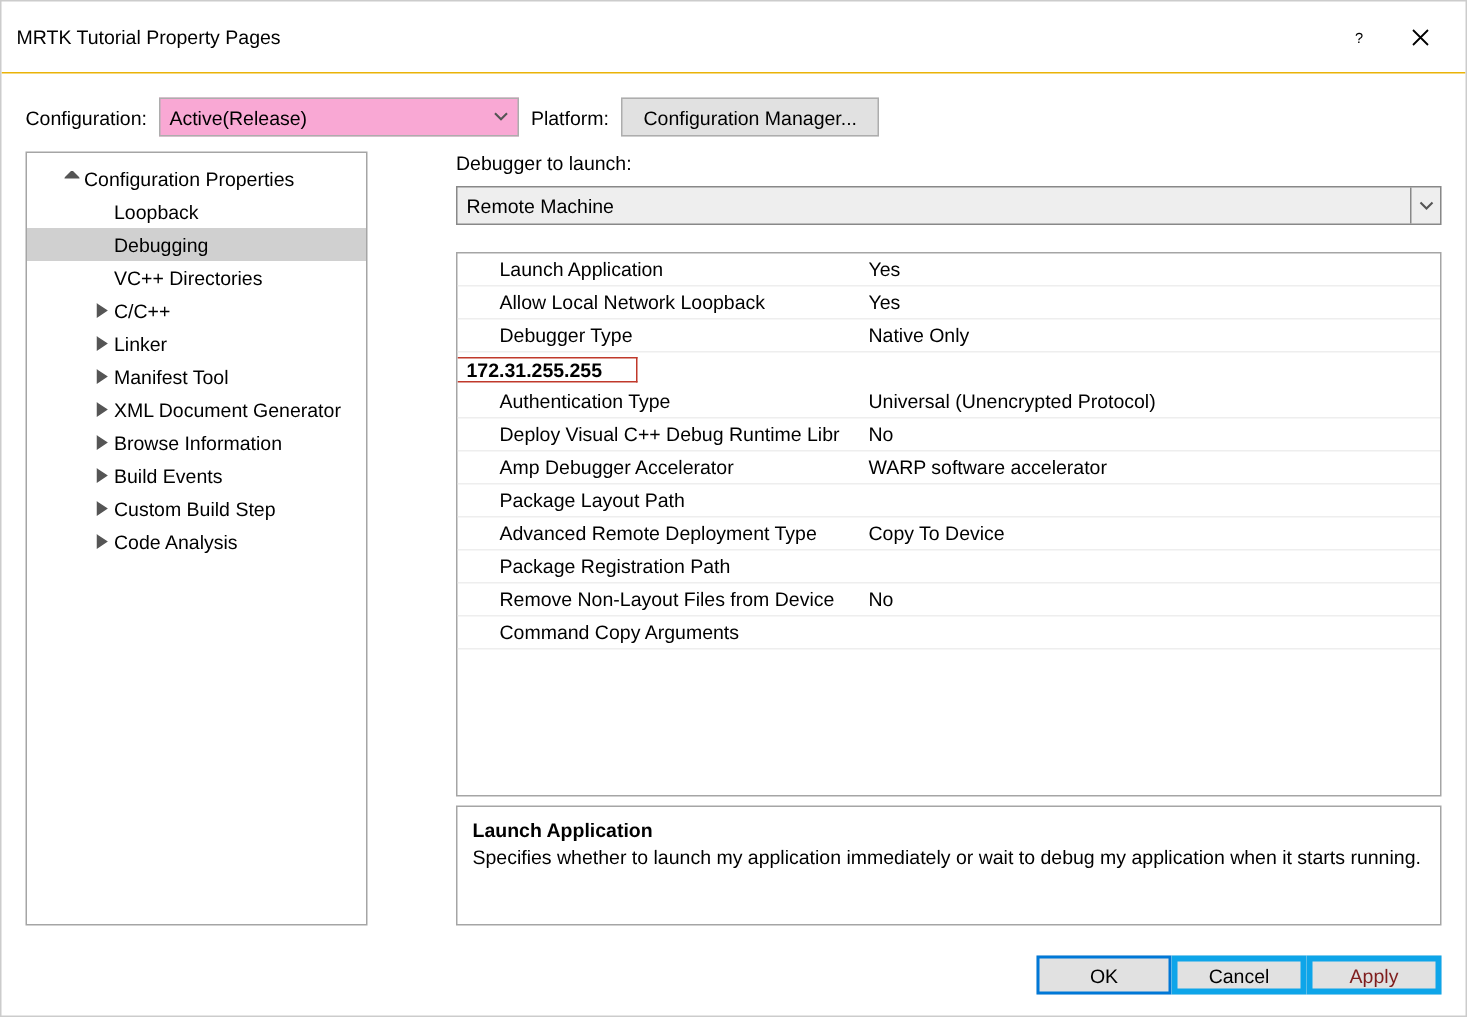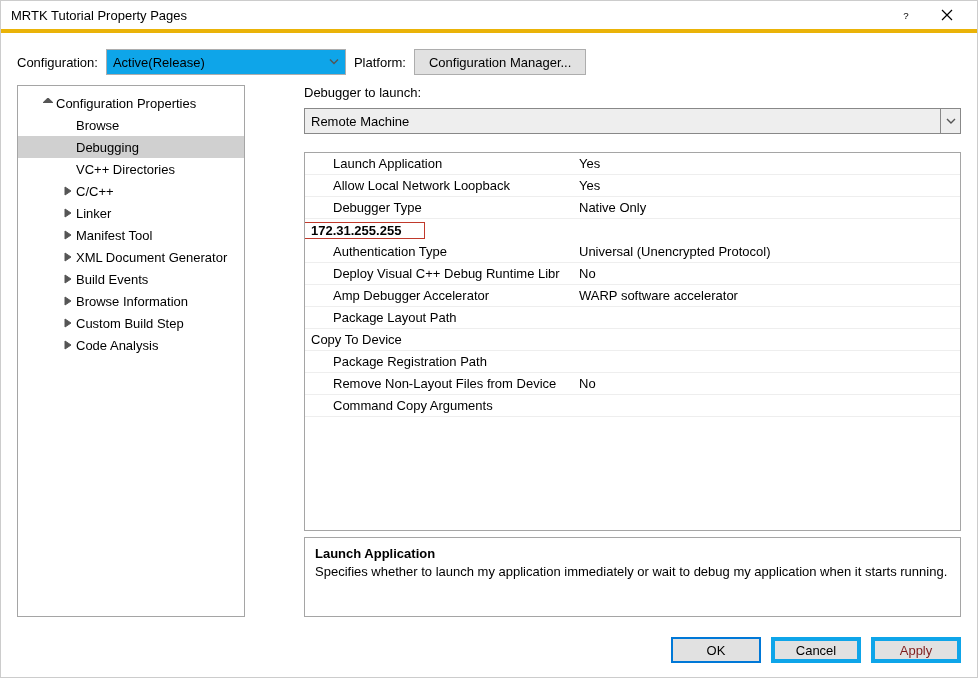--- a/index.html
+++ b/index.html
@@ -1,23 +1,23 @@
 <!DOCTYPE html>
 <html><head>
   <meta charset="utf-8">
   <style>
     * { box-sizing: border-box; margin: 0; padding: 0; font-family: "Segoe UI", Tahoma, sans-serif; font-size: 13px; }
     body { background: #fff; width: 978px; height: 678px; border: 1px solid #ccc; display: flex; flex-direction: column; }
-    .titlebar { display: flex; align-items: center; height: 32px; padding: 0 10px; border-bottom: 4px solid #eab308; }
+    .titlebar { display: flex; align-items: center; height: 48px; padding: 0 10px; border-bottom: 1px solid #eab308; }
     .titlebar .title { flex: 1; font-size: 13px; }
     .titlebar .btn { width: 40px; height: 32px; display: flex; align-items: center; justify-content: center; cursor: pointer; }
     .titlebar .btn svg { width: 12px; height: 12px; }
     .toprow { display: flex; align-items: center; gap: 8px; padding: 16px 16px 10px 16px; }
     .toprow label { font-size: 13px; }
-    .combo { flex: 1; height: 26px; border: 1px solid #adadad; background: #0ea5e9; display: flex; align-items: center; padding: 0 6px; position: relative; }
+    .combo { flex: 1; height: 26px; border: 1px solid #adadad; background: #f9a8d4; display: flex; align-items: center; padding: 0 6px; position: relative; }
     .combo .arrow { position: absolute; right: 6px; top: 50%; transform: translateY(-50%); }
     .cfgmgr { height: 26px; border: 1px solid #adadad; background: #e1e1e1; padding: 0 14px; display: flex; align-items: center; cursor: pointer; text-align: center; }
     .main { flex: 1; display: flex; gap: 12px; padding: 0 16px 10px 16px; min-height: 0; }
     .tree { width: 228px; border: 1px solid #a5a5a5; padding: 6px 0; overflow-y: auto; }
     .tree-item { display: flex; align-items: center; height: 22px; padding-left: 8px; cursor: pointer; white-space: nowrap; }
     .tree-item.selected { background: #d0d0d0; }
     .tree-item .tri { width: 12px; height: 12px; margin-right: 2px; display: inline-flex; align-items: center; justify-content: center; }
     .tree-item .label { font-size: 13px; }
     .indent1 { padding-left: 24px; }
     .indent2 { padding-left: 44px; }
@@ -28,21 +28,21 @@
     .propgrid { flex: 1; border: 1px solid #a5a5a5; overflow: hidden; }
     .proprow { display: flex; height: 22px; align-items: center; border-bottom: 1px solid #eee; }
     .proprow .pname { width: 268px; padding-left: 28px; white-space: nowrap; overflow: hidden; }
     .proprow .pval { flex: 1; padding-left: 6px; white-space: nowrap; overflow: hidden; }
     .proprow.highlight .pname { border: 1px solid #c0392b; border-right: none; }
     .proprow.highlight .pval { border: 1px solid #c0392b; border-left: none; font-weight: bold; max-width: 120px; flex: 0 0 120px; }
     .proprow.highlight { border-bottom: none; }
     .helpbox { border: 1px solid #a5a5a5; padding: 8px 10px; height: 80px; }
     .helpbox .hname { font-weight: bold; margin-bottom: 2px; }
     .helpbox .hdesc { font-size: 13px; line-height: 1.35; }
-    .footer { display: flex; justify-content: flex-end; gap: 10px; padding: 10px 16px 14px; }
+    .footer { display: flex; justify-content: flex-end; padding: 10px 16px 14px; }
     .footer .button { width: 90px; height: 26px; border: 4px solid #0ea5e9; background: #e1e1e1; display: flex; align-items: center; justify-content: center; cursor: pointer; }
     .footer .button.default { border: 2px solid #0078d7; }
     .footer .button.disabled { color: #7f1d1d; }
     svg.chev-down { width: 10px; height: 10px; }
     svg.tri-open path, svg.tri-closed path { fill: #555; }
   </style>
 </head>
 <body>
 
 <div class="titlebar">
@@ -79,21 +79,21 @@
       <span class="tri">
           <svg class="tri-open" viewBox="0 0 10 10" width="10" height="10">
             <path d="M1 1 L9 1 L1 9 Z" transform="rotate(45 5 5)"></path>
           </svg>
         </span>
       <span class="label">Configuration Properties</span>
     </div>
     <div id="tree-children">
         <div class="tree-item indent2">
           <span class="tri"></span>
-          <span class="label">Browse</span>
+          <span class="label">Loopback</span>
         </div>
         <div class="tree-item indent2 selected">
           <span class="tri"></span>
           <span class="label">Debugging</span>
         </div>
         <div class="tree-item indent2">
           <span class="tri"></span>
           <span class="label">VC++ Directories</span>
         </div>
         <div class="tree-item indent2">
@@ -127,29 +127,29 @@
             </svg>
           </span>
           <span class="label">XML Document Generator</span>
         </div>
         <div class="tree-item indent2">
           <span class="tri">
             <svg class="tri-closed" viewBox="0 0 10 10" width="10" height="10">
               <path d="M2 1 L8 5 L2 9 Z" fill="none" stroke="#555" stroke-width="1"></path>
             </svg>
           </span>
+          <span class="label">Browse Information</span>
+        </div>
+        <div class="tree-item indent2">
+          <span class="tri">
+            <svg class="tri-closed" viewBox="0 0 10 10" width="10" height="10">
+              <path d="M2 1 L8 5 L2 9 Z" fill="none" stroke="#555" stroke-width="1"></path>
+            </svg>
+          </span>
           <span class="label">Build Events</span>
-        </div>
-        <div class="tree-item indent2">
-          <span class="tri">
-            <svg class="tri-closed" viewBox="0 0 10 10" width="10" height="10">
-              <path d="M2 1 L8 5 L2 9 Z" fill="none" stroke="#555" stroke-width="1"></path>
-            </svg>
-          </span>
-          <span class="label">Browse Information</span>
         </div>
         <div class="tree-item indent2">
           <span class="tri">
             <svg class="tri-closed" viewBox="0 0 10 10" width="10" height="10">
               <path d="M2 1 L8 5 L2 9 Z" fill="none" stroke="#555" stroke-width="1"></path>
             </svg>
           </span>
           <span class="label">Custom Build Step</span>
         </div>
         <div class="tree-item indent2">
@@ -202,20 +202,21 @@
           </div>
           <div class="proprow">
             <div class="pname">Amp Debugger Accelerator</div>
             <div class="pval">WARP software accelerator</div>
           </div>
           <div class="proprow">
             <div class="pname">Package Layout Path</div>
             <div class="pval"></div>
           </div>
           <div class="proprow">
+            <div class="pname">Advanced Remote Deployment Type</div>
             <div class="pval">Copy To Device</div>
           </div>
           <div class="proprow">
             <div class="pname">Package Registration Path</div>
             <div class="pval"></div>
           </div>
           <div class="proprow">
             <div class="pname">Remove Non-Layout Files from Device</div>
             <div class="pval">No</div>
           </div>

